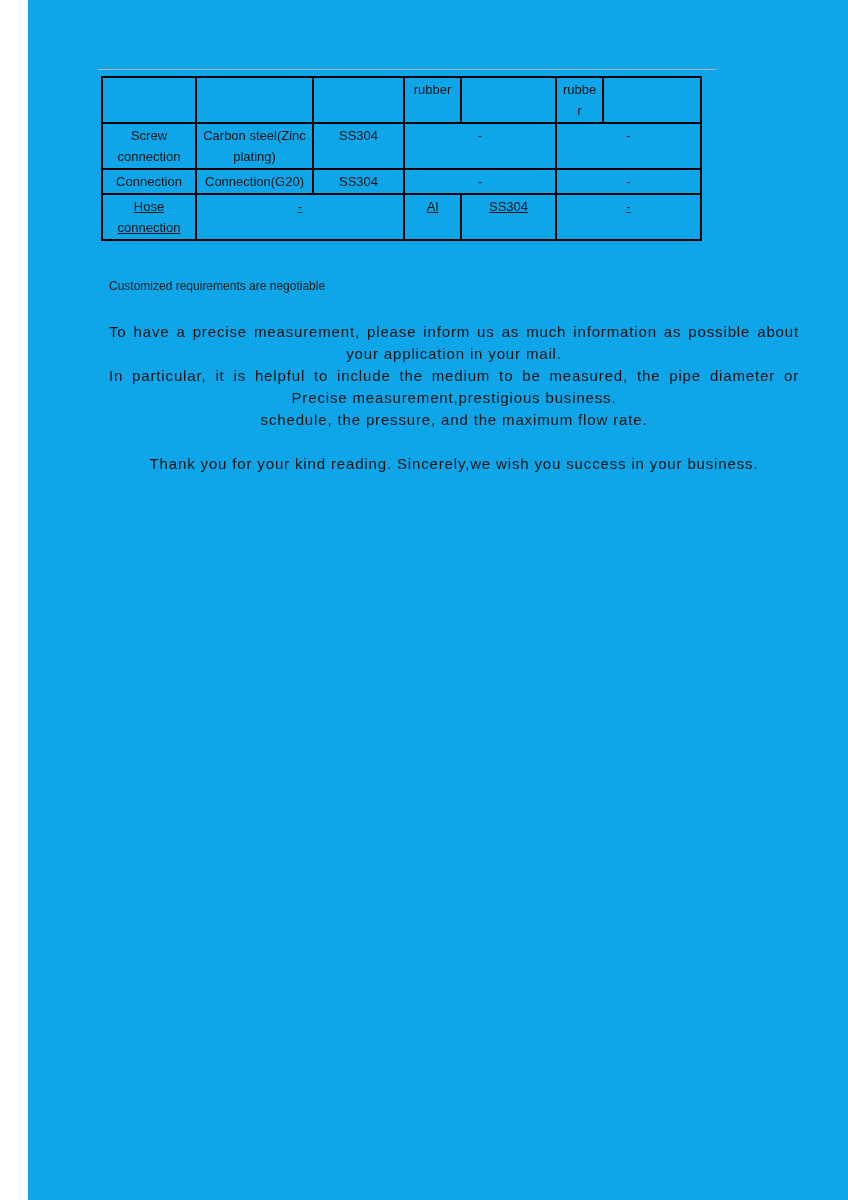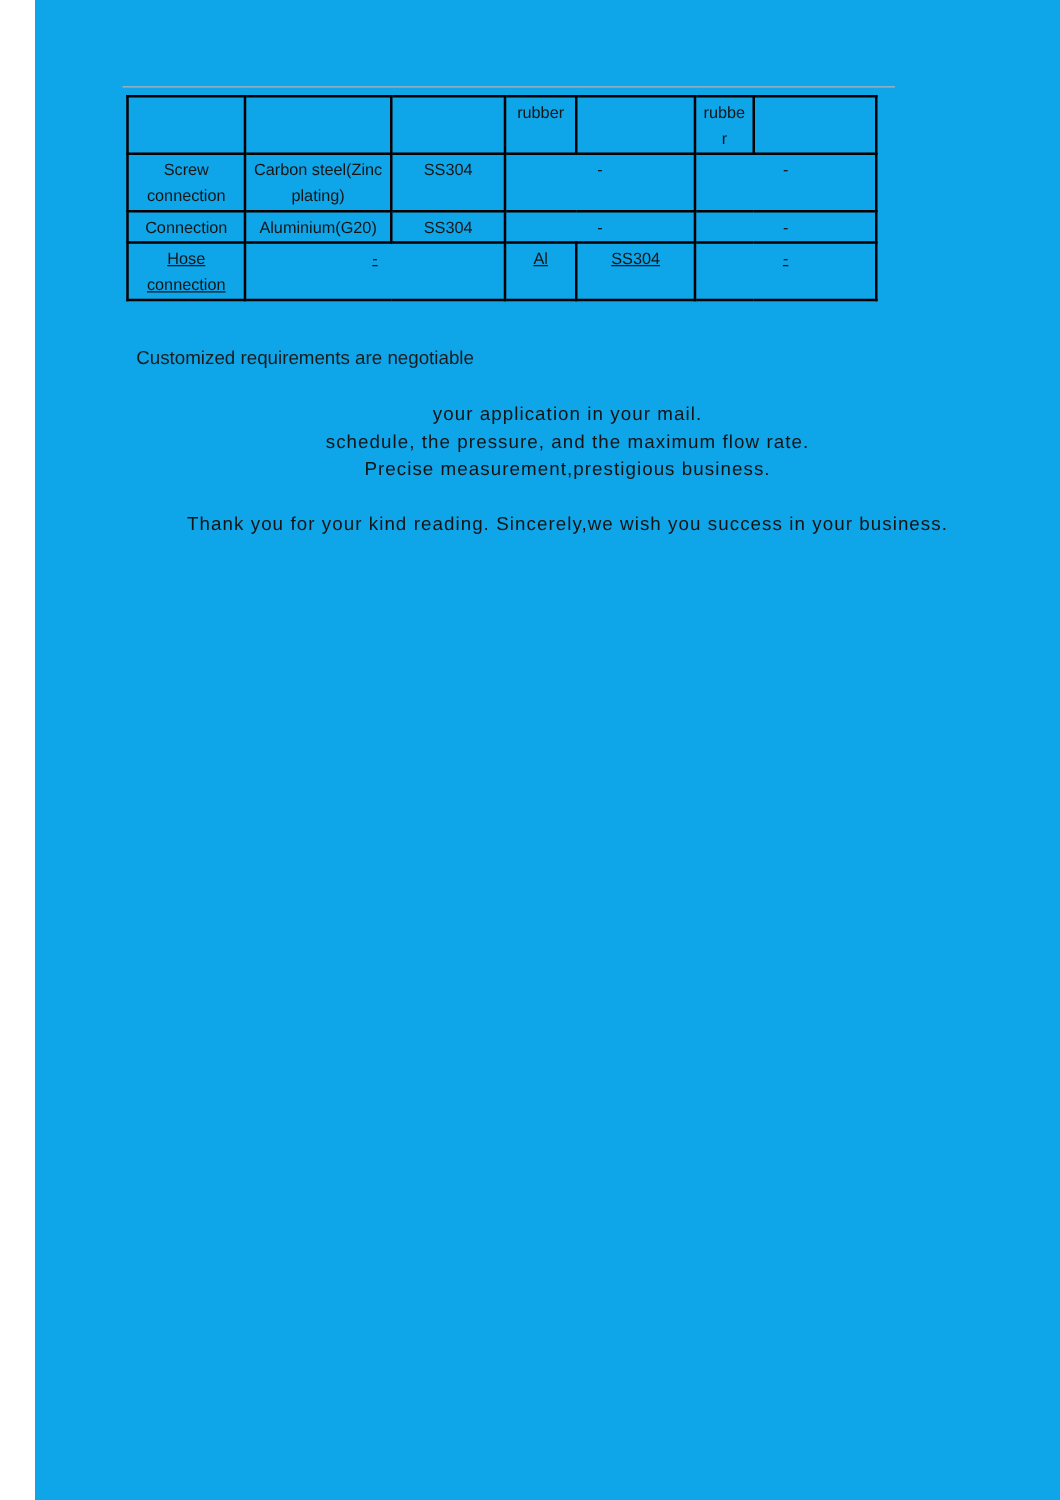--- a/index.html
+++ b/index.html
@@ -45,21 +45,21 @@
   }
   tr.r0 { height: 46px; }
   tr.r1 { height: 45px; padding-left: 32px; }
   tr.r2 { height: 21px; }
   tr.r3 { height: 44px; text-decoration: underline; }
   tr.r4 { height: 41px; }
   .note {
     position: absolute;
     left: 81px;
     top: 279px;
-    font-size: 15px;
+    font-size: 12px;
     line-height: 15px;
     color: #1c1c1c;
   }
   .body-text {
     position: absolute;
     left: 81px;
     top: 321px;
     width: 690px;
     font-size: 15px;
     line-height: 22px;
@@ -110,38 +110,40 @@
         <td>Screw
 connection</td>
         <td>Carbon steel(Zinc
 plating)</td>
         <td>SS304</td>
         <td colspan="2">-</td>
         <td colspan="2">-</td>
       </tr>
       <tr class="r2">
         <td>Connection</td>
-        <td>Aluminium(G20)</td>
+        <td>Connection(G20)</td>
         <td>SS304</td>
         <td colspan="2">-</td>
         <td colspan="2">-</td>
       </tr>
       <tr class="r3">
         <td>Hose
 connection</td>
         <td colspan="2">-</td>
         <td>Al</td>
         <td>SS304</td>
         <td colspan="2">-</td>
       </tr>
     </tbody>
   </table>
 
   <div class="note">Customized requirements are negotiable</div>
 
   <div class="body-text">
+    <p class="just">To have a precise measurement, please inform us as much information as possible about</p>
     <p>your application in your mail.</p>
+    <p class="just">In particular, it is helpful to include the medium to be measured, the pipe diameter or</p>
+    <p>Precise measurement,prestigious business.</p>
     <p>schedule, the pressure, and the maximum flow rate.</p>
-    <p>Precise measurement,prestigious business.</p>
     <p class="gap">Thank you for your kind reading. Sincerely,we wish you success in your business.</p>
   </div>
 
 </div>
 
 </body></html>

